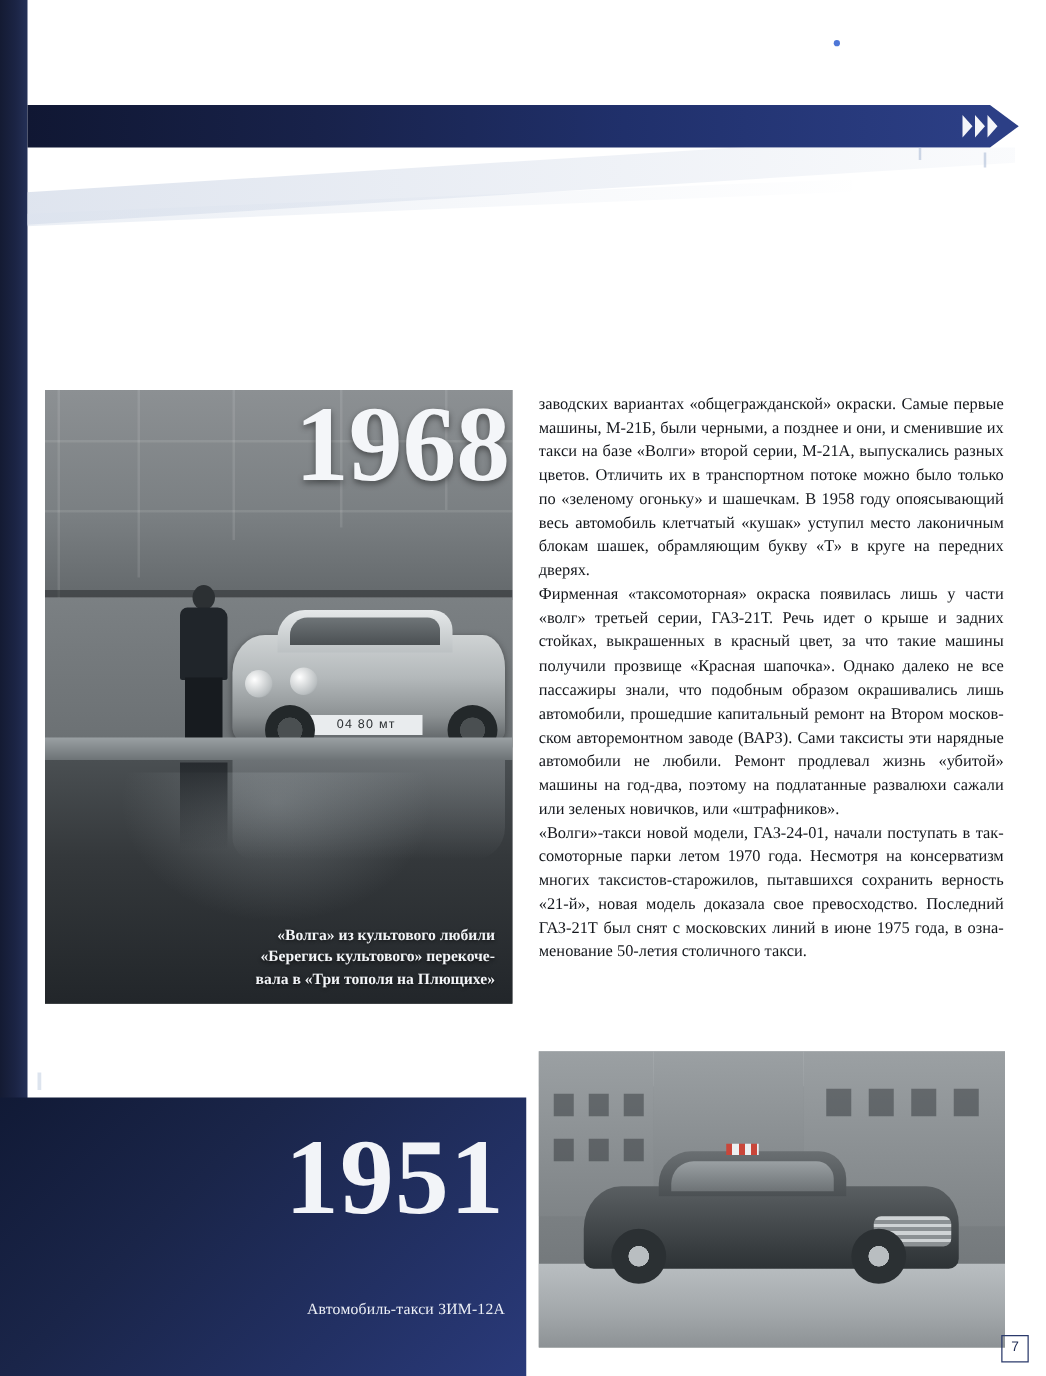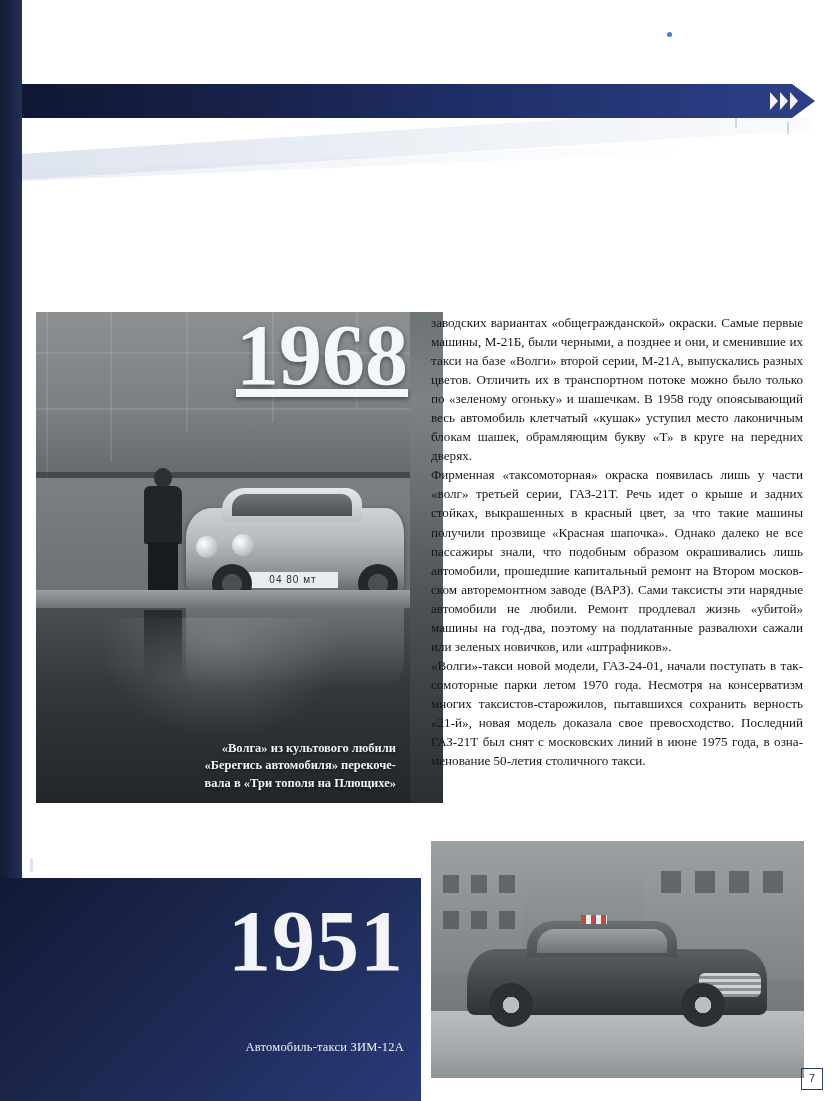--- a/index.html
+++ b/index.html
@@ -131,21 +131,21 @@
     font-weight: normal;
     color: #edf0f6;
     letter-spacing: .2px;
   }
 
   
   .photo1 {
     position: absolute;
     left: 36px;
     top: 312px;
-    width: 407px;
+    width: 374px;
     height: 491px;
     background:
       linear-gradient(180deg, #6d7275 0%, #7d8285 18%, #6a6f73 36%, #4c5153 60%, #2b2f31 100%);
     overflow: hidden;
   }
   
   .p1-wall {
     position: absolute; left: 0; top: 0; width: 374px; height: 168px;
     background: linear-gradient(180deg, #8c9093 0%, #7a7f82 60%, #63686b 100%);
   }
@@ -230,21 +230,20 @@
     left: 150px;
     top: 312px;
     width: 258px;
     text-align: right;
     font-family: "Liberation Serif", serif;
     font-size: 86px;
     font-weight: bold;
     color: #f4f6f9;
     line-height: 1;
     text-shadow: 0 2px 5px rgba(0,0,0,.45);
-    text-decoration: underline;
   }
   .caption-1968 {
     position: absolute;
     left: 150px;
     top: 740px;
     width: 246px;
     text-align: right;
     font-family: "Liberation Serif", serif;
     font-size: 12.5px;
     font-weight: bold;
@@ -384,21 +383,21 @@
     <div class="p1-kerb"></div>
     <div class="p1-water"></div>
     <div class="p1-car-refl"></div>
     <div class="p1-man-refl"></div>
   </div>
 
   <div class="year-1968">1968</div>
 
   <div class="caption-1968">
     <div>«Волга» из культового любили</div>
-    <div>«Берегись автомобиля» перекоче-</div>
+    <div>«Берегись культового» перекоче-</div>
     <div>вала в «Три тополя на Плющихе»</div>
   </div>
 
   <div class="article">
     <p>заводских вариантах «общегражданской» окраски. Самые пер­вые машины, М-21Б, были черными, а позднее и они, и сменив­шие их такси на базе «Волги» второй серии, М-21А, выпускались разных цветов. Отличить их в транспортном потоке можно было только по «зеленому огоньку» и шашечкам. В 1958 году опоя­сывающий весь автомобиль клетчатый «кушак» уступил место лаконичным блокам шашек, обрамляющим букву «Т» в круге на передних дверях.</p>
     <p>Фирменная «таксомоторная» окраска появилась лишь у части «волг» третьей серии, ГАЗ-21Т. Речь идет о крыше и задних стойках, выкрашенных в красный цвет, за что такие машины получили прозвище «Красная шапочка». Однако далеко не все пассажиры знали, что подобным образом окрашивались лишь автомобили, прошедшие капитальный ремонт на Втором москов­ском авторемонтном заводе (ВАРЗ). Сами таксисты эти наряд­ные автомобили не любили. Ремонт продлевал жизнь «убитой» машины на год-два, поэтому на подлатанные развалюхи сажали или зеленых новичков, или «штрафников».</p>
     <p>«Волги»-такси новой модели, ГАЗ-24-01, начали поступать в так­сомоторные парки летом 1970 года. Несмотря на консерватизм многих таксистов-старожилов, пытавшихся сохранить верность «21-й», новая модель доказала свое превосходство. Последний ГАЗ-21Т был снят с московских линий в июне 1975 года, в озна­менование 50-летия столичного такси.</p>
   </div>
 
   <div class="lower-block"></div>

